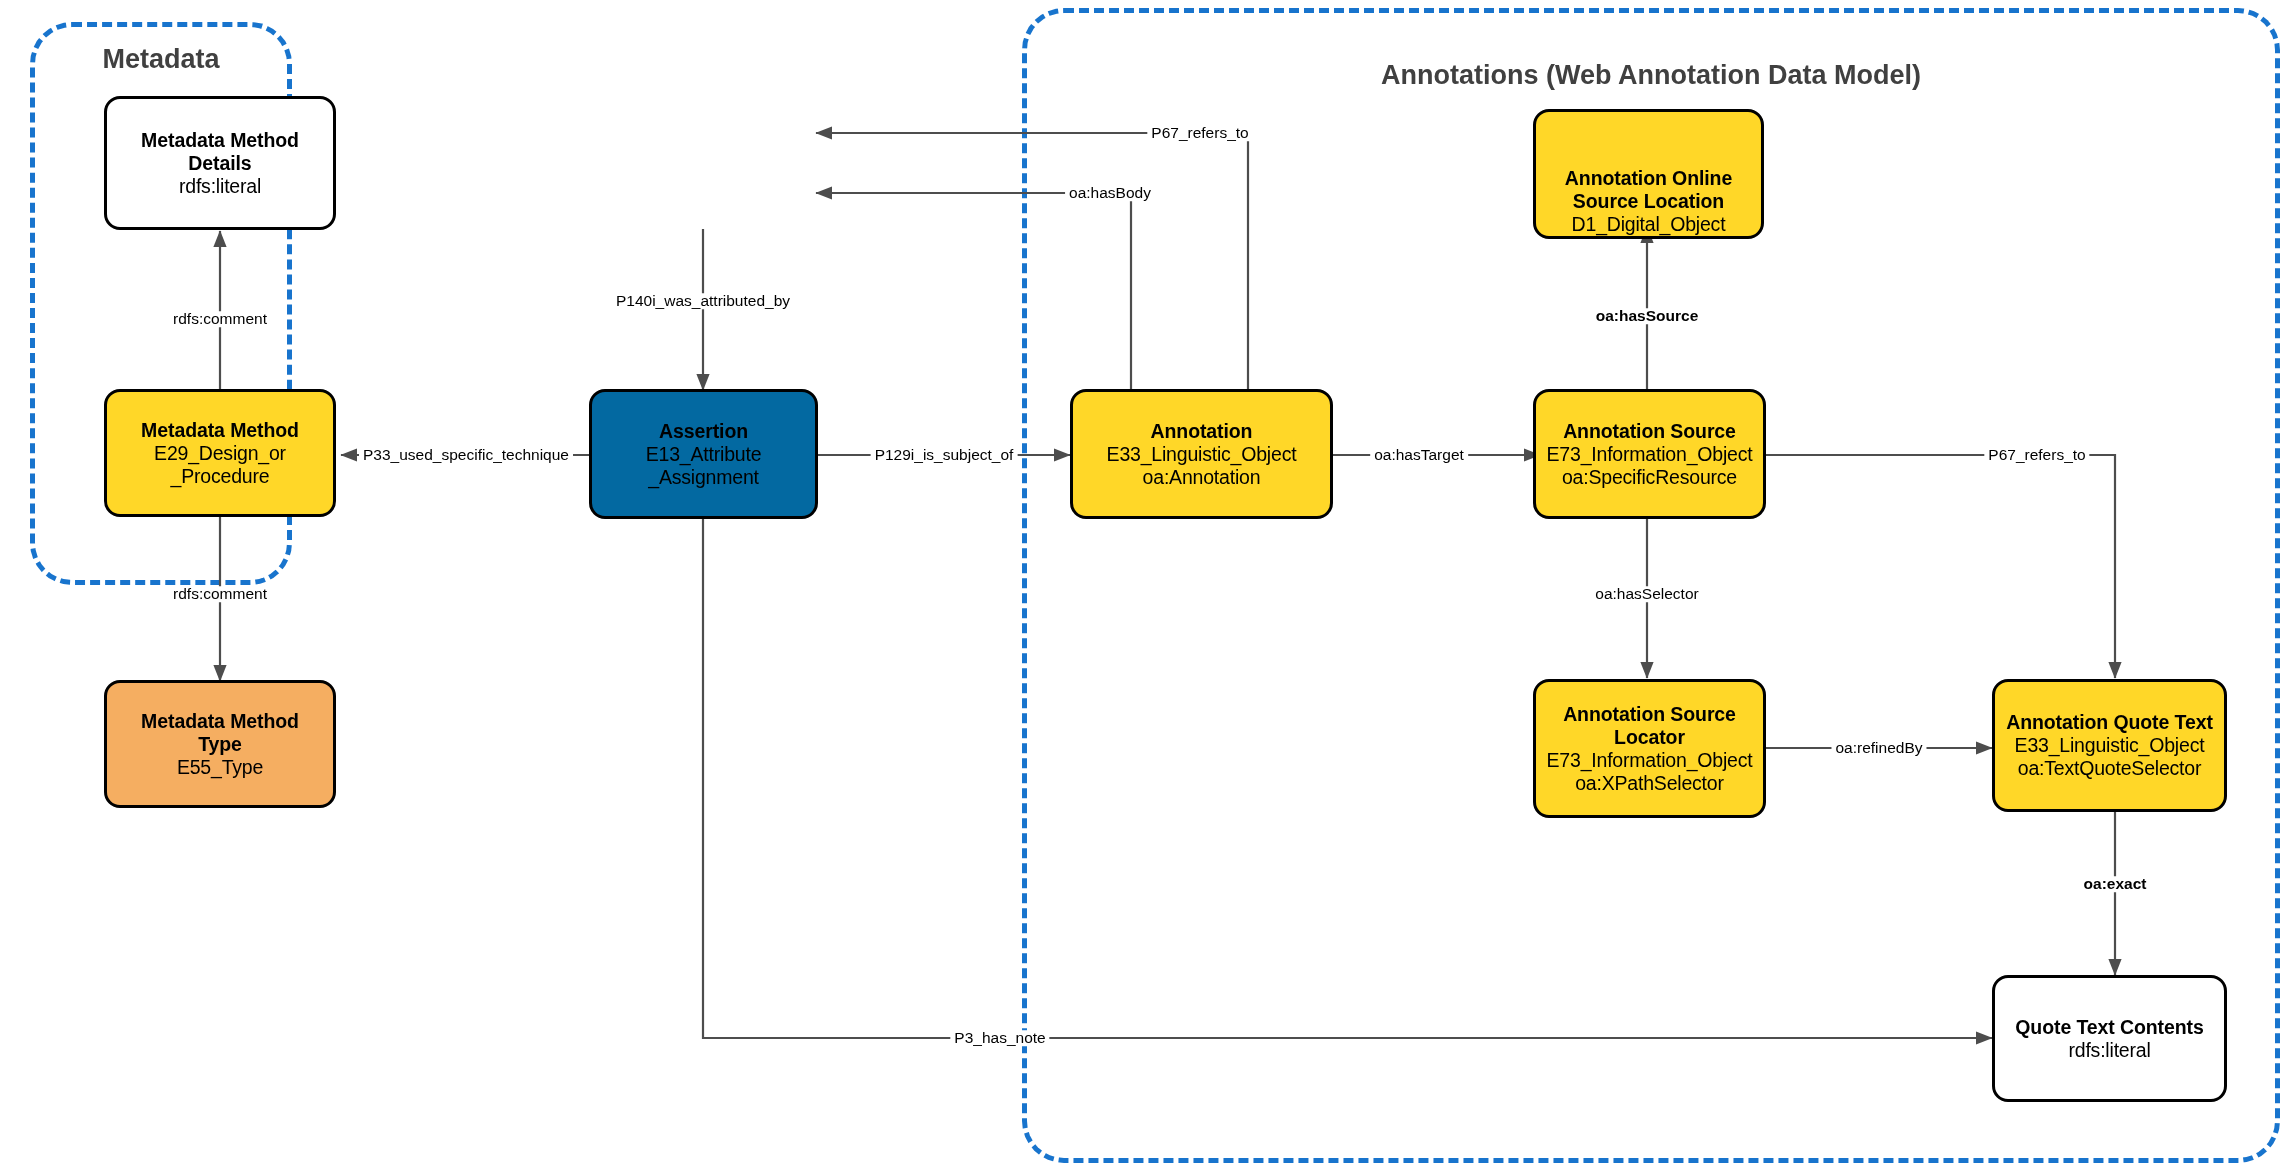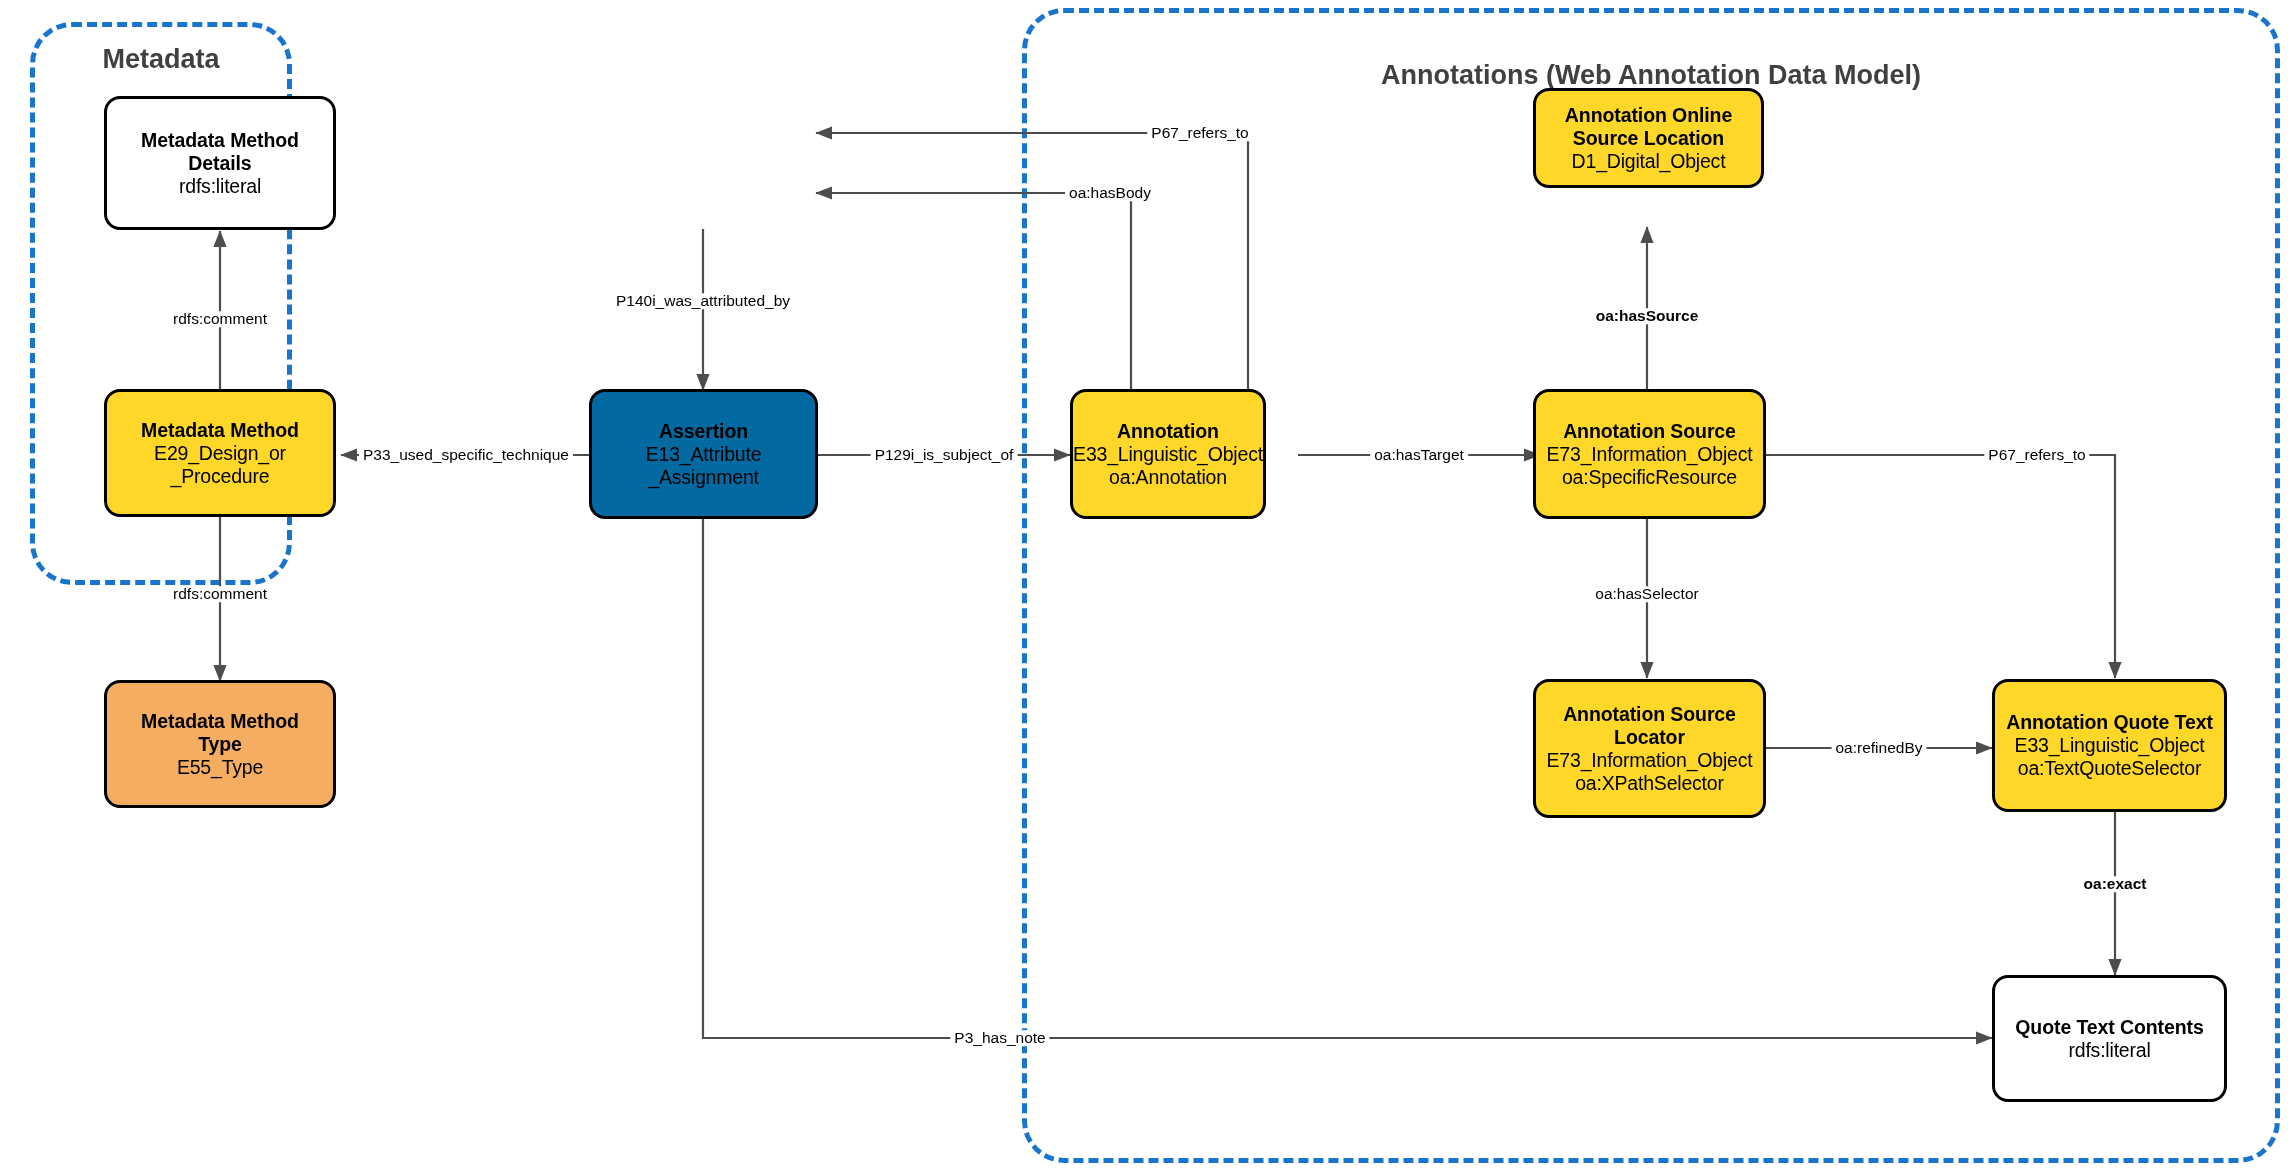--- a/index.html
+++ b/index.html
@@ -166,27 +166,27 @@
     <div class="n-sub" style="white-space:pre-line;">E55_Type</div>
   </div>
 
 
   <div class="node blue" style="left:589px; top:389px; width:229px; height:130px;">
     <div class="n-title" style="white-space:pre-line;">Assertion</div>
     <div class="n-sub" style="white-space:pre-line;">E13_Attribute
 _Assignment</div>
   </div>
 
-  <div class="node yellow" style="left:1070px; top:389px; width:196px; height:130px;">
+  <div class="node yellow" style="left:1070px; top:389px; width:263px; height:130px;">
     <div class="n-title" style="white-space:pre-line;">Annotation</div>
     <div class="n-sub" style="white-space:pre-line;">E33_Linguistic_Object
 oa:Annotation</div>
   </div>
 
-  <div class="node yellow" style="left:1533px; top:88px; width:231px; height:100px;">
+  <div class="node yellow" style="left:1533px; top:109px; width:231px; height:130px;justify-content:flex-end;">
     <div class="n-title" style="white-space:pre-line;">Annotation Online
 Source Location</div>
     <div class="n-sub" style="white-space:pre-line;">D1_Digital_Object</div>
   </div>
 
   <div class="node yellow" style="left:1533px; top:389px; width:233px; height:130px;">
     <div class="n-title" style="white-space:pre-line;">Annotation Source</div>
     <div class="n-sub" style="white-space:pre-line;">E73_Information_Object
 oa:SpecificResource</div>
   </div>

